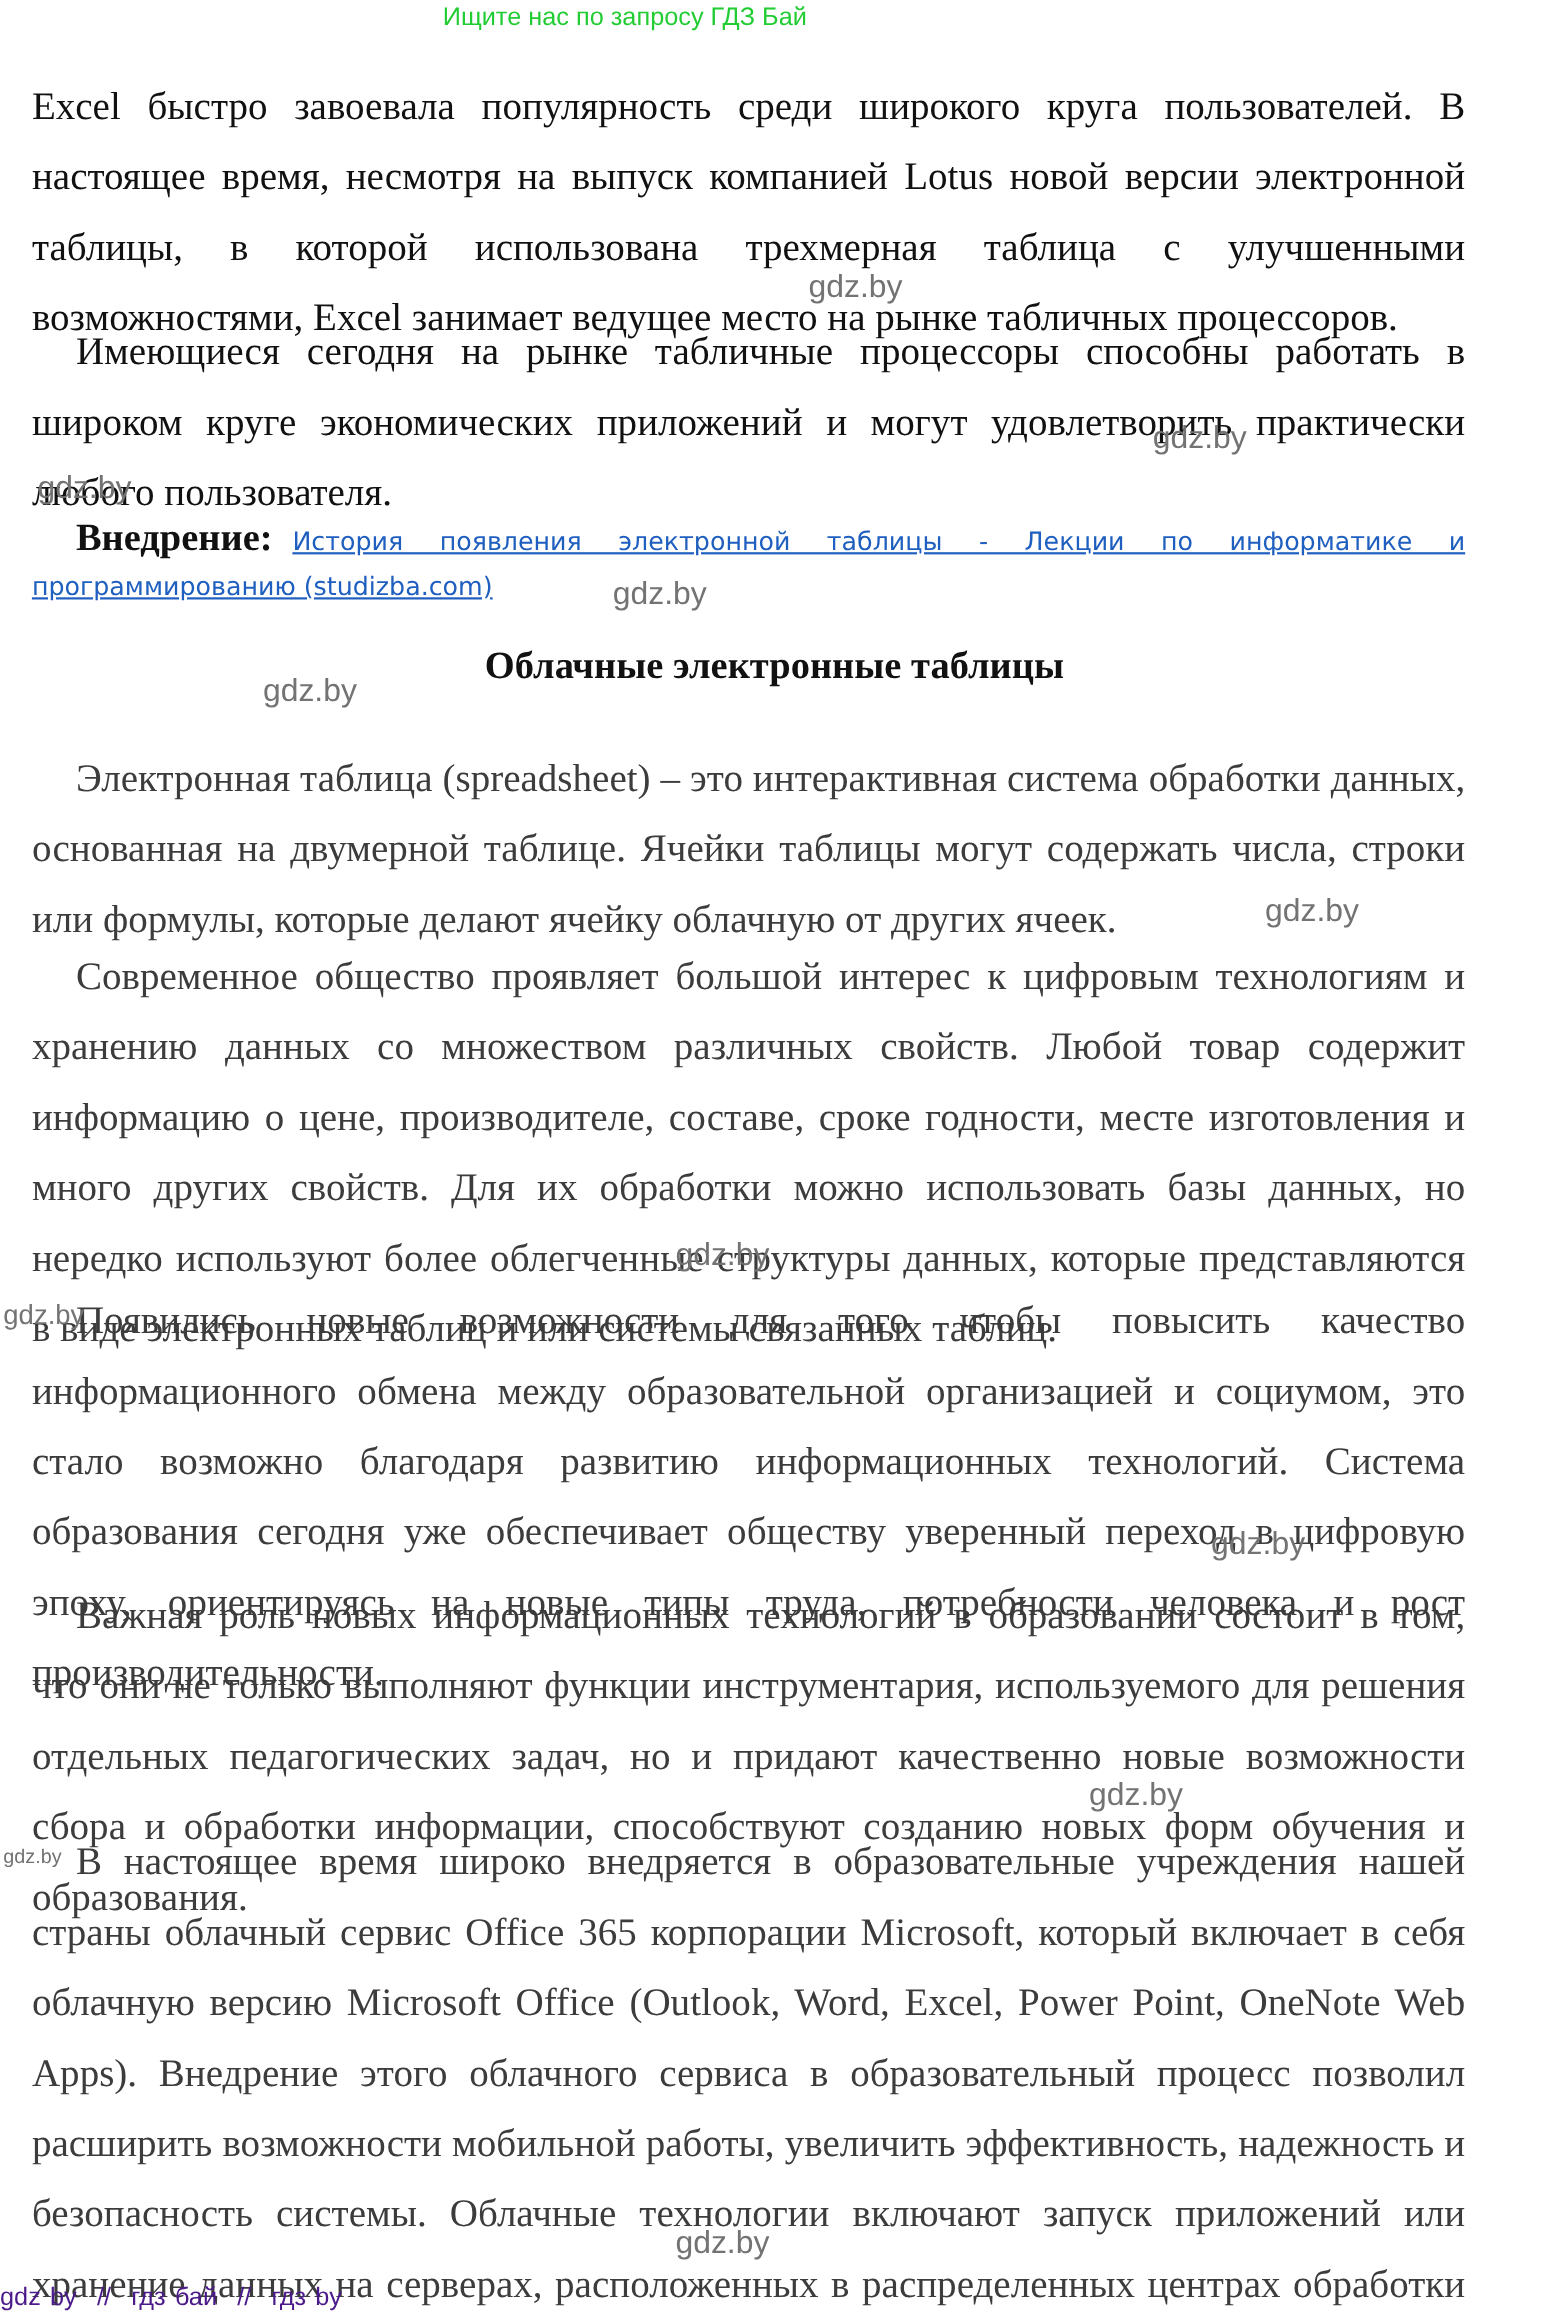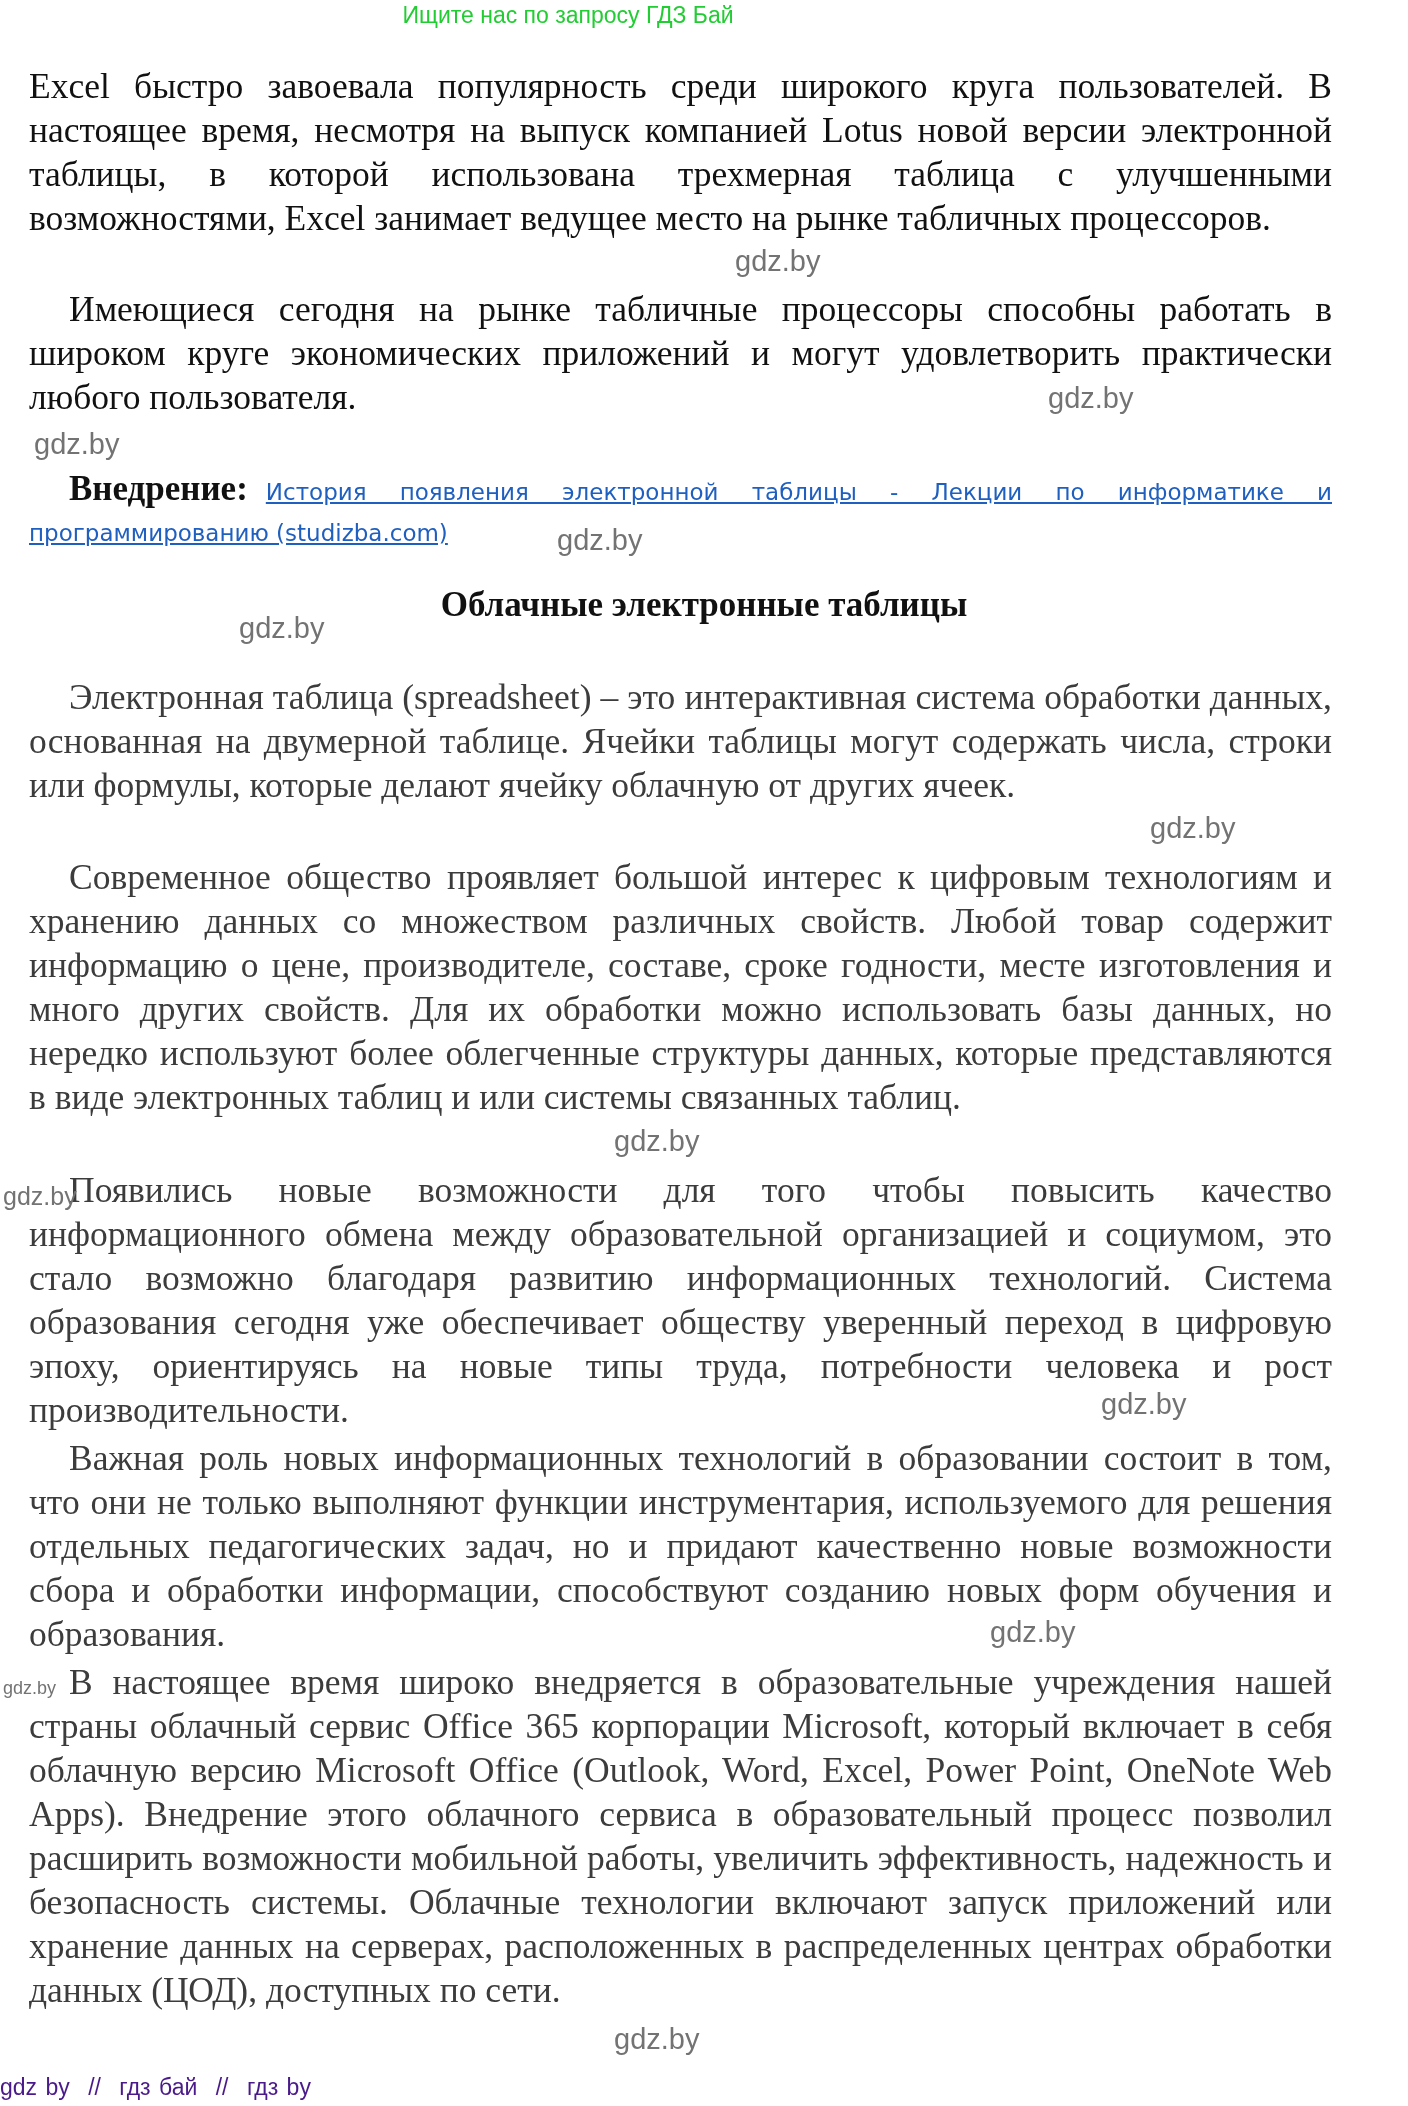--- a/index.html
+++ b/index.html
@@ -3,21 +3,21 @@
 <meta charset="utf-8">
 <style>
   html, body { margin: 0; padding: 0; background: #ffffff; }
   body { width: 1408px; height: 2106px; position: relative; overflow: hidden; }
   .top-banner {
     position: absolute; left: 0; top: 0; width: 1136px; height: 30px;
     text-align: center; font-family: "Liberation Sans", sans-serif;
     font-size: 23px; line-height: 30px; color: #22cc33;
   }
   .para { position: absolute; left: 29px; width: 1303px; margin: 0;
-    font-family: "Liberation Serif", serif; font-size: 35.5px; line-height: 44px;
+    font-family: "Liberation Serif", serif; font-size: 35.5px; line-height: 64px;
     text-align: justify; color: #222222; }
   .para.dark { color: #111111; }
   .para.grey { color: #3c3c3c; }
   .indent { text-indent: 40px; }
   .source-line { position: absolute; left: 29px; width: 1303px;
     font-family: "Liberation Serif", serif; text-align: justify; line-height: 38px; }
   .source-label { font-weight: bold; font-size: 35px; color: #111; margin-left: 40px; margin-right: 18px; }
   .source-link { font-family: "DejaVu Sans", sans-serif; font-size: 23px; color: #1f5fbf;
     text-decoration: underline; text-decoration-color: #1f5fbf; cursor: pointer; }
   .heading { position: absolute; left: 0; width: 1408px; top: 585px; text-align: center;

